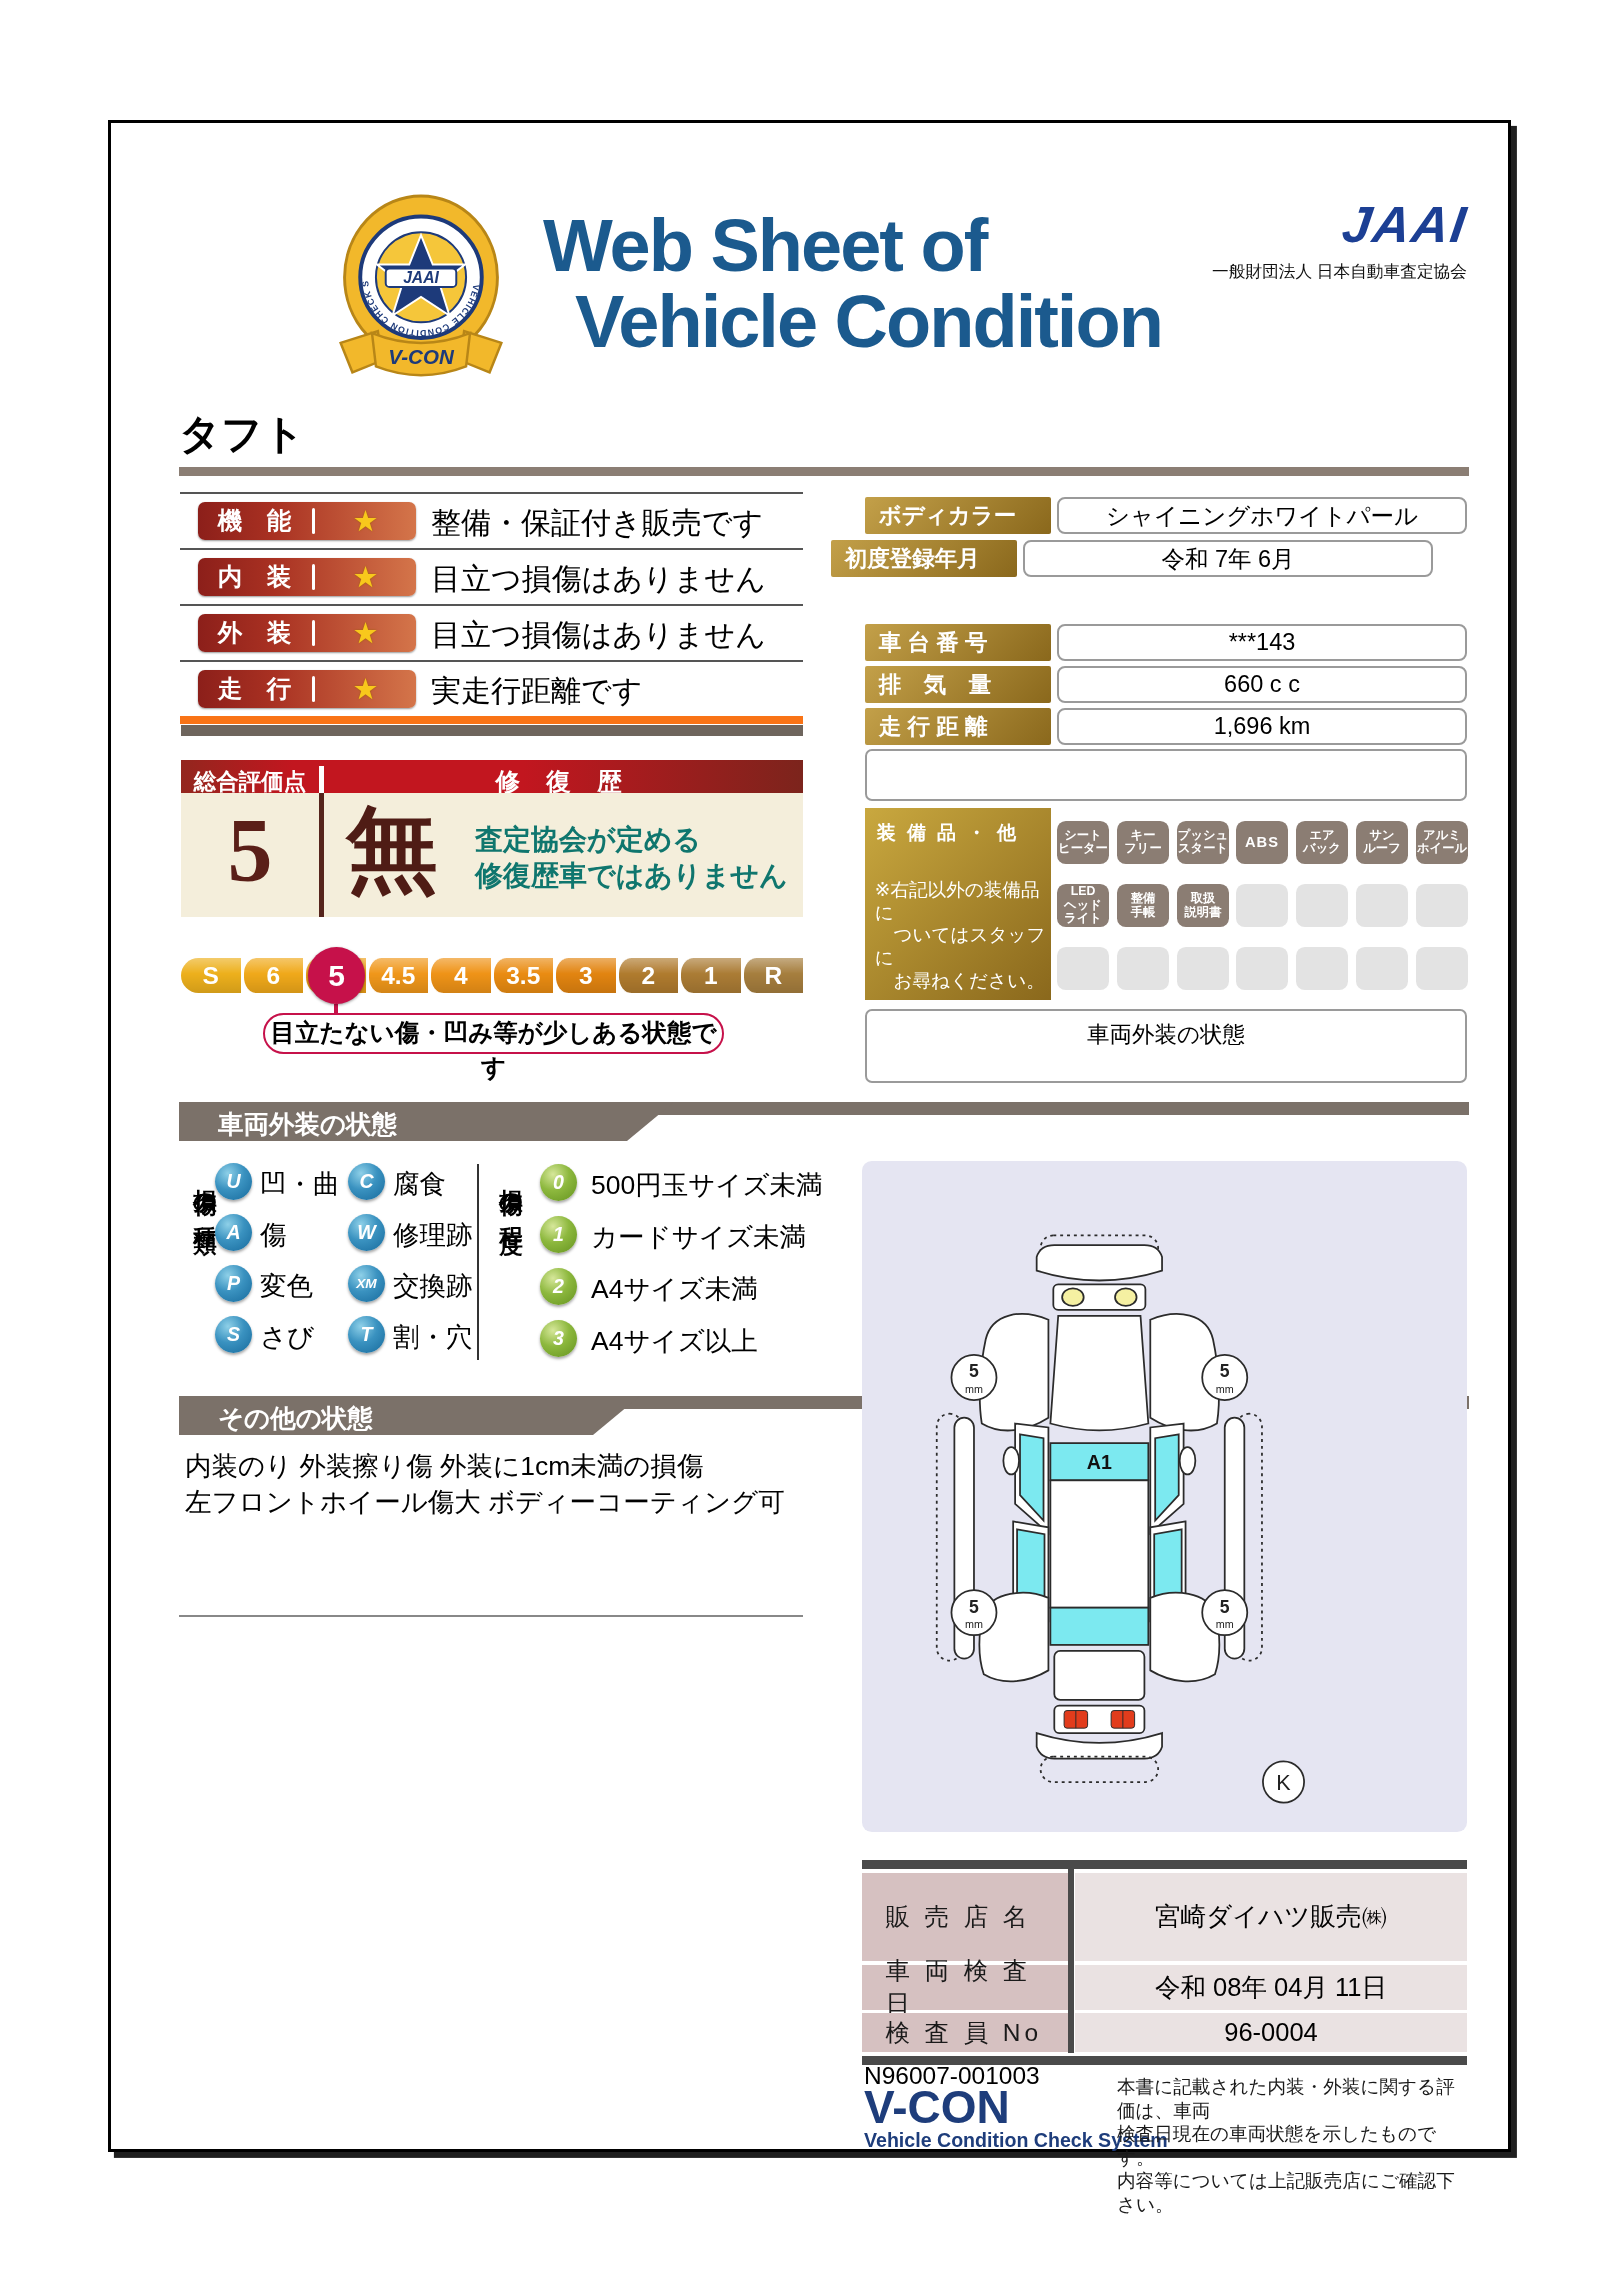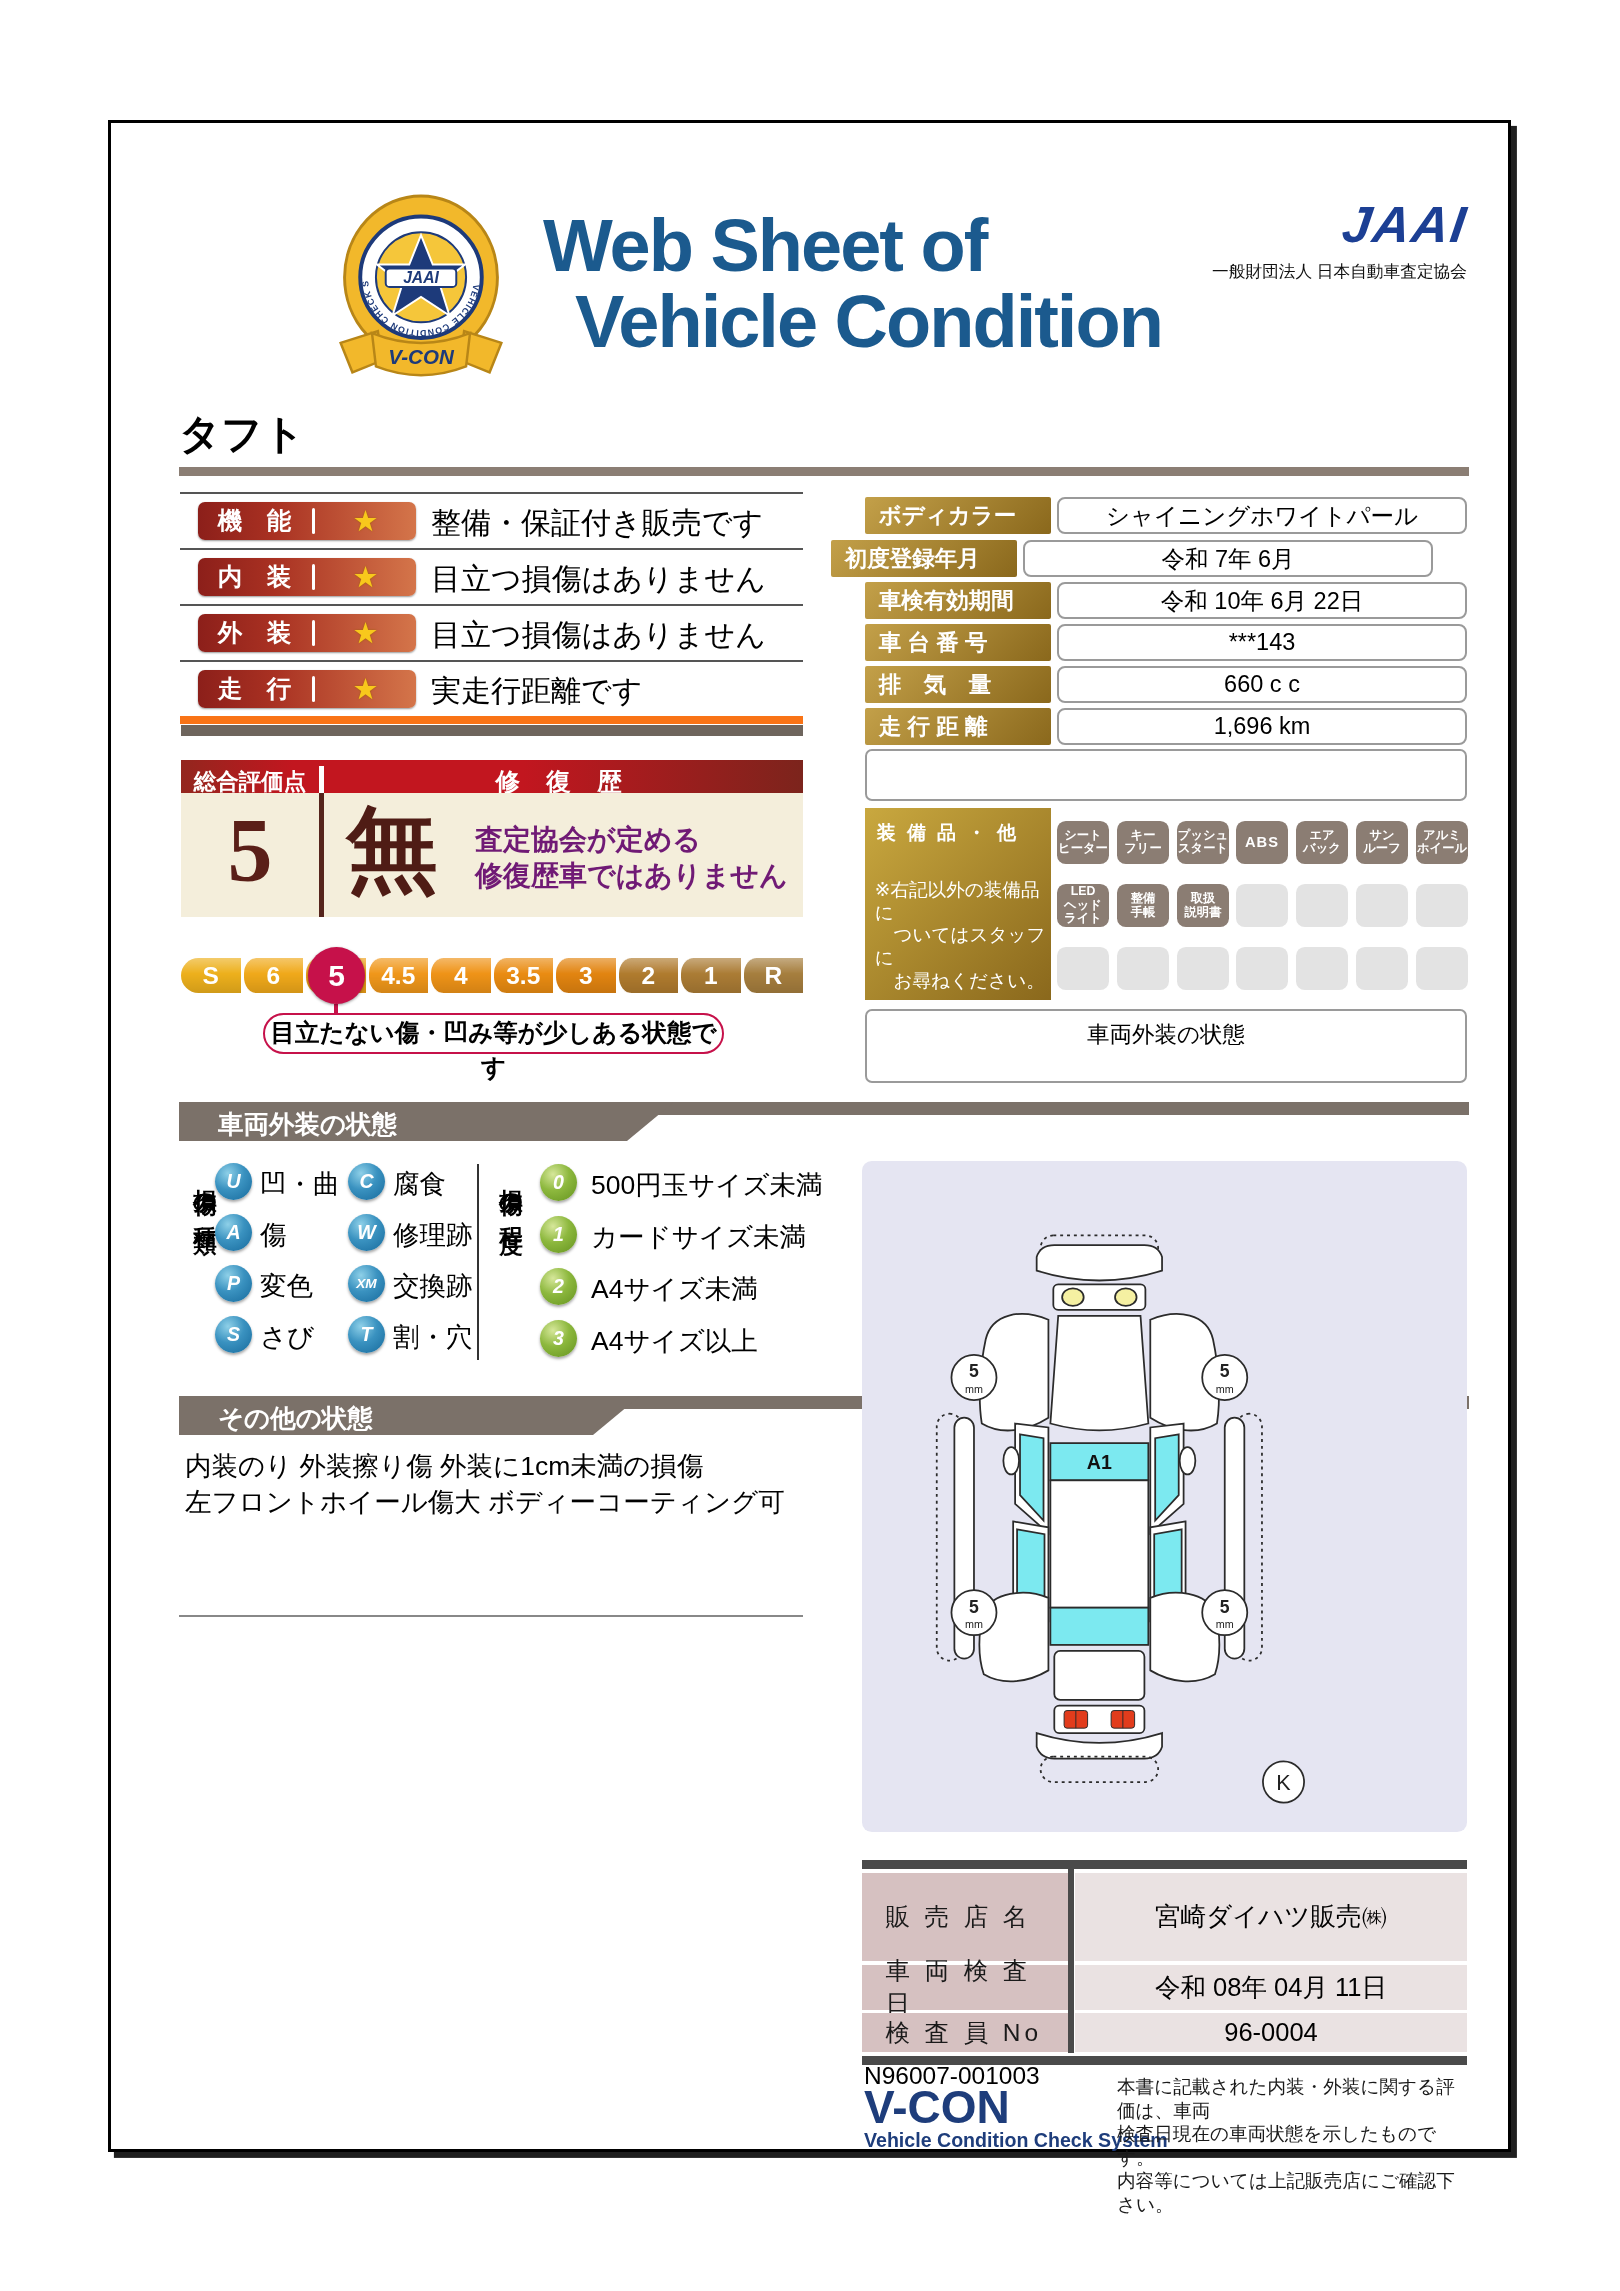--- a/index.html
+++ b/index.html
@@ -63,21 +63,21 @@
   .oh-left{position:absolute;left:0;top:0;width:138px;height:43px;color:#fff;font-size:22.5px;
      font-weight:bold;display:flex;align-items:center;justify-content:center;}
   .oh-div{position:absolute;left:138px;top:5.9px;width:4.9px;height:31px;background:#fff;}
   .oh-right{position:absolute;left:143px;right:0;top:0;height:43px;color:#fff;font-size:24.5px;
      font-weight:bold;display:flex;align-items:center;justify-content:center;letter-spacing:9.8px;}
   .overall-body{position:relative;height:124px;background:#f4eedb;}
   .ob-div{position:absolute;left:138px;top:0;width:4.9px;height:124px;background:#55241c;}
   .ob-score{position:absolute;left:0;top:7.8px;width:138px;text-align:center;font-size:90px;
      font-weight:bold;color:#5a1f18;font-family:"Liberation Serif","DejaVu Serif",serif;line-height:1.1;}
   .ob-mu{position:absolute;left:165px;top:5.9px;font-size:92px;font-weight:bold;color:#4f1c15;line-height:1.1;}
-  .ob-desc{position:absolute;left:294px;top:29px;font-size:28px;font-weight:bold;color:#701a75;
+  .ob-desc{position:absolute;left:294px;top:29px;font-size:28px;font-weight:bold;color:#0f766e;
      line-height:1.3;white-space:pre-line;}
   
   .scale{left:70px;top:835px;width:622px;height:35px;display:flex;position:relative;}
   .seg{flex:1;color:#fff;font-weight:bold;font-size:24.5px;text-align:center;line-height:35px;
      border-left:3.9px solid #fff;border-radius:15.7px 0 0 15.7px;
      background-image:linear-gradient(180deg,rgba(255,255,255,.35),rgba(255,255,255,0) 45%,rgba(0,0,0,.12));}
   .seg:first-child{border-left:none;border-radius:17.6px 0 0 17.6px;}
   .seg:last-child{border-radius:15.7px 17.6px 17.6px 15.7px;}
   .c-s{background-color:#edb01c}.c-6{background-color:#f0a91a}.c-5{background-color:#efa018}
   .c-45{background-color:#f0971a}.c-4{background-color:#ef9317}.c-35{background-color:#ea8c12}
@@ -193,24 +193,20 @@
     </div>
   </div>
 
   <div class="abs info-row" style="left:754px;top:374px;">
     <div class="info-label">ボディカラー</div>
     <div class="info-value">シャイニングホワイトパール</div>
   </div>
   <div class="abs info-row" style="left:720px;top:417px;">
     <div class="info-label">初度登録年月</div>
     <div class="info-value">令和 7年 6月</div>
-  </div>
-  <div class="abs info-row" style="left:754px;top:459px;">
-    <div class="info-label">車検有効期間</div>
-    <div class="info-value">令和 10年 6月 22日</div>
   </div>
   <div class="abs info-row" style="left:754px;top:501px;">
     <div class="info-label">車 台 番 号</div>
     <div class="info-value">***143</div>
   </div>
   <div class="abs info-row" style="left:754px;top:543px;">
     <div class="info-label">排　気　量</div>
     <div class="info-value">660 c c</div>
   </div>
   <div class="abs info-row" style="left:754px;top:585px;">

